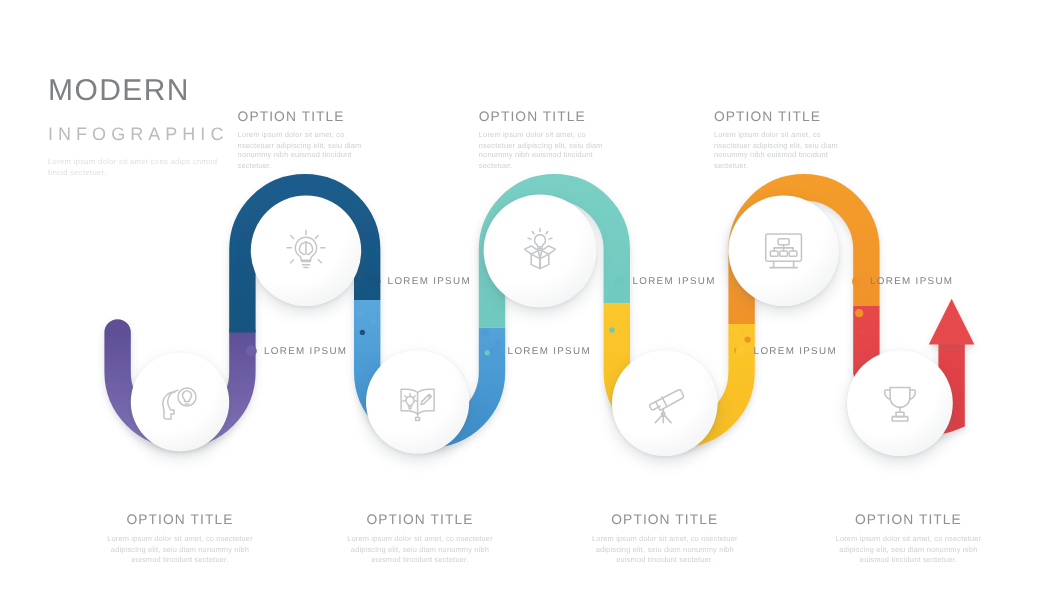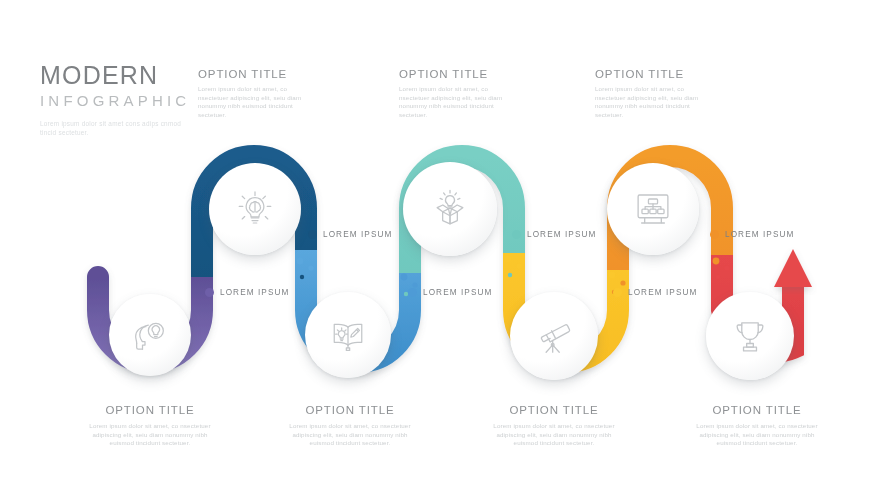--- a/index.html
+++ b/index.html
@@ -16,32 +16,32 @@
   #ribbon{position:absolute;left:0;top:0;width:885px;height:500px;}
 
   
   .heading{position:absolute;left:40px;top:48px;width:170px;}
   .heading .l1,.heading .l2{
     font-size:25px;letter-spacing:1.2px;color:#7e8184;
     line-height:25px;font-weight:400;
   }
   .heading .l3{
     font-size:15px;letter-spacing:4.2px;color:#b9bcbe;
-    margin-top:4px;font-weight:400;
+    margin-top:16px;font-weight:400;
   }
   .heading .sub{
     margin-top:10px;font-size:6.4px;line-height:9px;
     letter-spacing:.25px;color:#dcdfe1;width:150px;
   }
 
   
   .opt{position:absolute;width:116px;}
   .opt .t{
     font-size:11.5px;letter-spacing:.9px;color:#8e9194;
-    margin-bottom:5px;font-weight:400;white-space:nowrap;
+    margin-bottom:5px;font-weight:400;white-space:nowrap;margin-top:24px;
   }
   .opt .d{
     font-size:6.2px;line-height:8.6px;letter-spacing:.15px;color:#cdd0d2;
   }
   .opt.below{text-align:center;width:130px;}
   .opt.below .t{margin-bottom:6px;}
 
   
   .pill{position:absolute;display:flex;align-items:flex-end;gap:6px;}
   .pill .dot{width:9px;height:9px;border-radius:50%;flex:none;}

